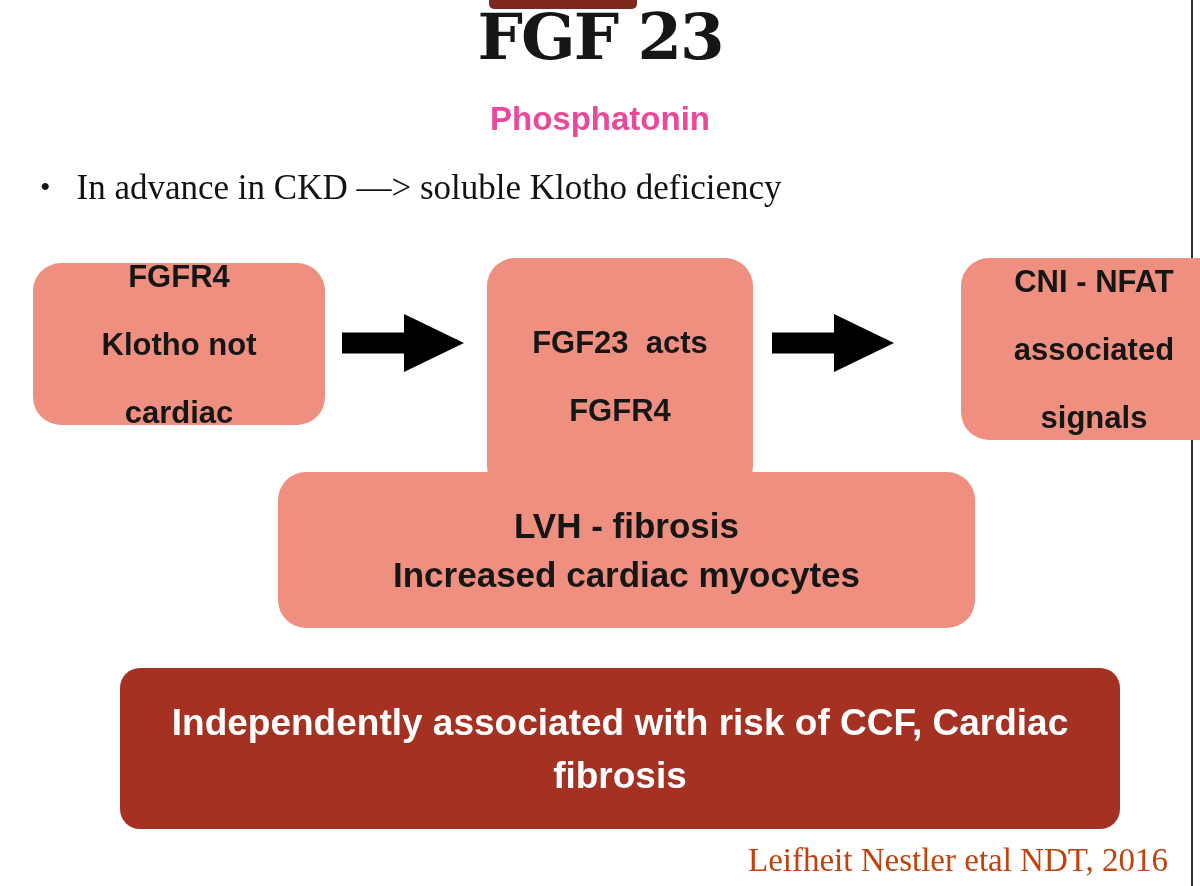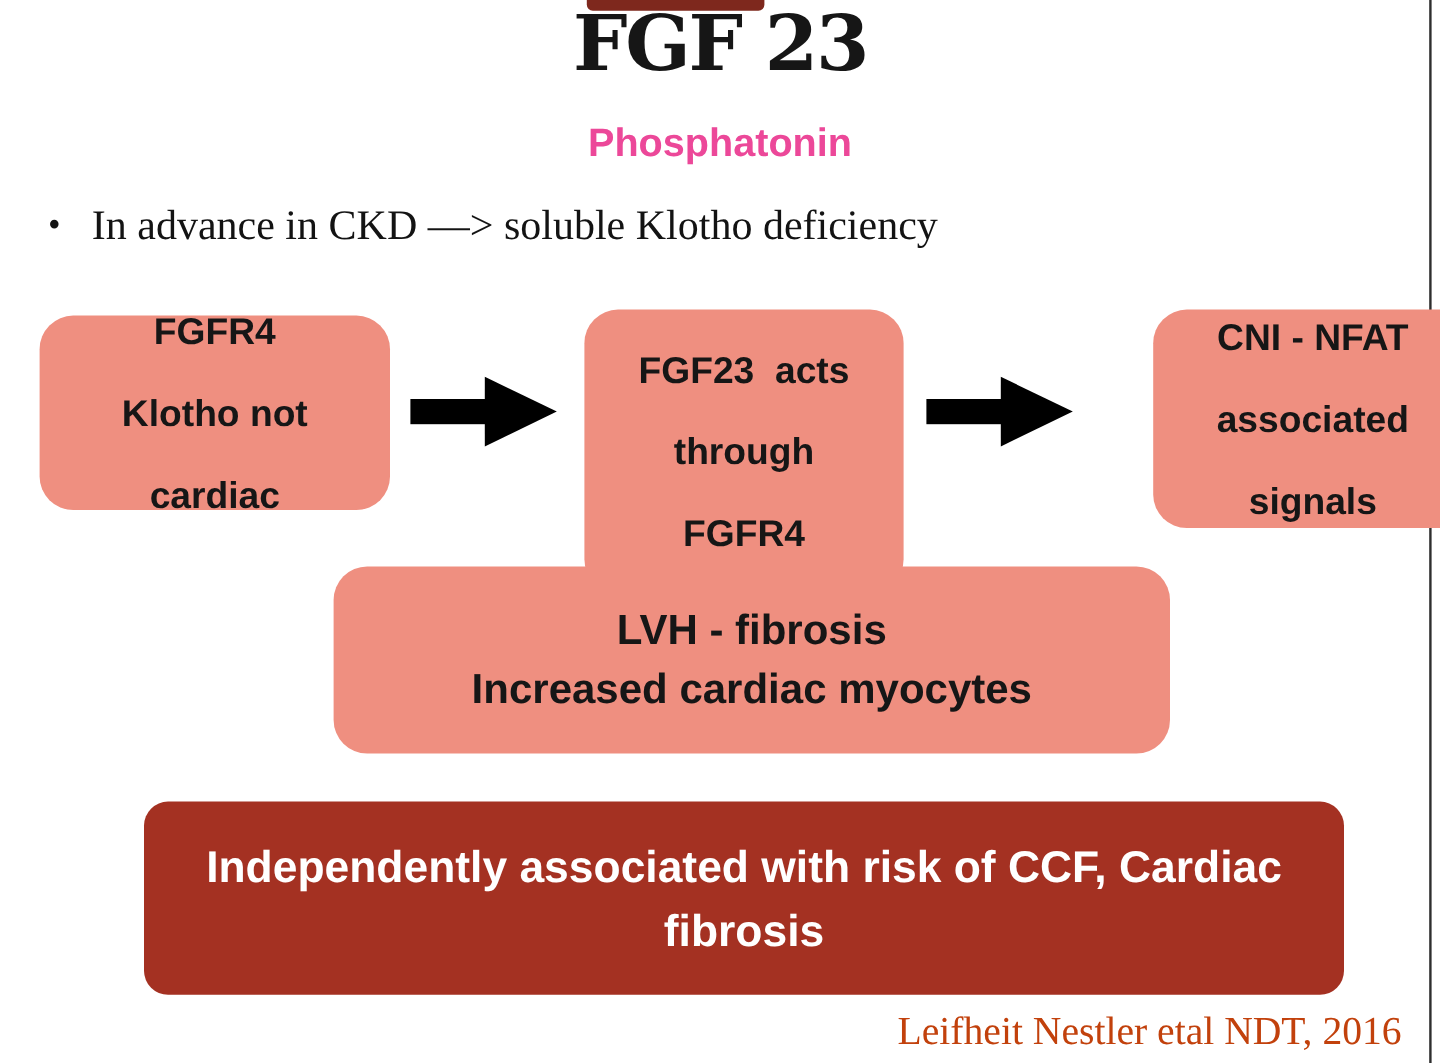--- a/index.html
+++ b/index.html
@@ -201,21 +201,20 @@
     <div>cardiac</div>
   </div>
 
   <div class="arrow arrow-1">
     <div class="bar"></div>
     <div class="head"></div>
   </div>
 
   <div class="flow-box box-2">
     <div>FGF23  acts</div>
-    <div>through</div>
     <div>FGFR4</div>
   </div>
 
   <div class="arrow arrow-2">
     <div class="bar"></div>
     <div class="head"></div>
   </div>
 
   <div class="flow-box box-3">
     <div>CNI - NFAT</div>

